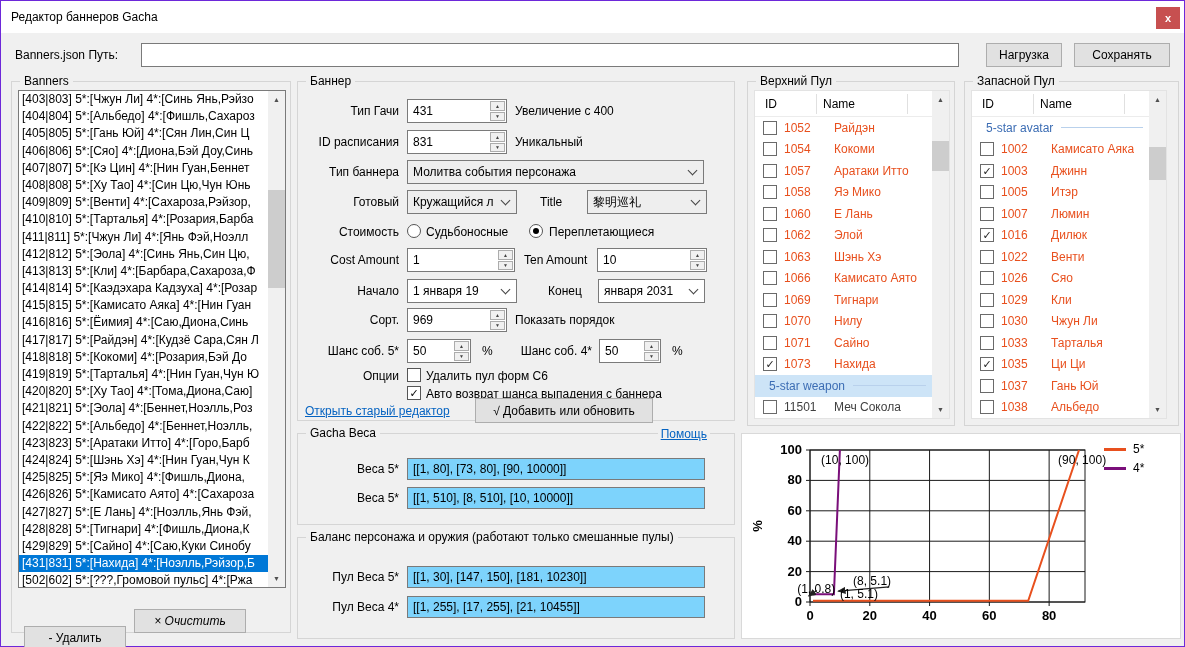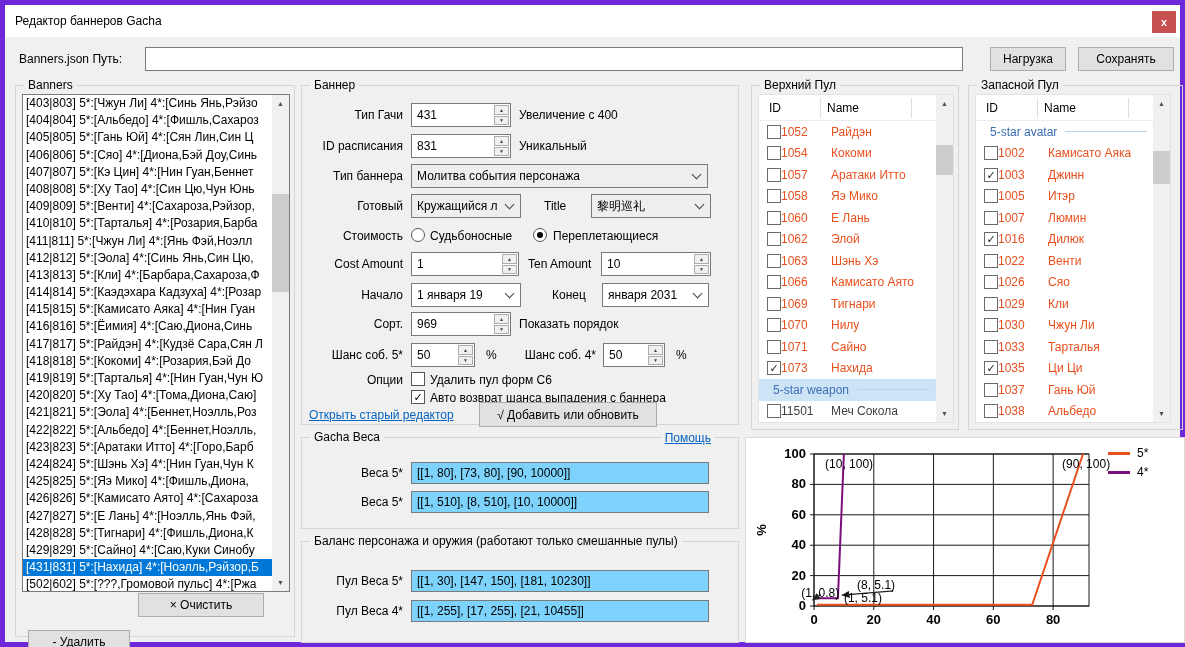--- a/index.html
+++ b/index.html
@@ -1,21 +1,21 @@
 <!DOCTYPE html>
 <html><head>
 <meta charset="utf-8">
 <style>
   * { box-sizing: border-box; margin: 0; padding: 0; }
   html,body { width:1185px; height:647px; }
   body {
     position: relative; background:#f0f0f0; color:#000;
     font: 12px "Liberation Sans","DejaVu Sans",sans-serif; overflow:hidden;
   }
-  .window { position:absolute; inset:0; border:5px solid #6d28d9; background:#f0f0f0; }
+  .window { position:absolute; inset:0; border:1px solid #6d28d9; background:#f0f0f0; }
   .titlebar { position:absolute; left:0; top:0; right:0; height:32px; background:#ffffff; }
   .titlebar .title { position:absolute; left:10px; top:9px; }
   .close-btn { position:absolute; top:6px; right:4px; width:24px; height:22px; background:#c75050;
     color:#fff; display:flex; align-items:center; justify-content:center; font-size:11px; font-weight:bold; cursor:pointer; }
 
   .tb-label { position:absolute; left:14px; top:47px; }
   .path-input { position:absolute; left:140px; top:42px; width:818px; height:24px;
     border:1px solid #7a7a7a; background:#fff; padding:0 5px; font:inherit; }
   .btn { position:absolute; height:24px; background:#e1e1e1; border:1px solid #adadad;
     font:inherit; text-align:center; line-height:22px; cursor:pointer; }
@@ -26,21 +26,21 @@
   .group-label { position:absolute; top:-8px; left:8px; background:#f0f0f0; padding:0 4px; white-space:nowrap; }
 
   
   #g-banners { left:10px; top:80px; width:280px; height:552px; }
   .banners-list { position:absolute; left:6px; top:8px; width:268px; height:498px;
     background:#fff; border:1px solid #7a7a7a; overflow:hidden; }
   .list-rows { position:absolute; left:0; top:0; right:17px; bottom:0; overflow:hidden; }
   .list-row { height:17.2px; line-height:17.2px; white-space:nowrap; overflow:hidden; padding-left:3px; cursor:default; }
   .list-row.selected { background:#0078d7; color:#fff; }
   #btn-del  { left:12px;  top:544px; width:102px; }
-  #btn-clear{ left:122px; top:507px; width:126px; }
+  #btn-clear{ left:122px; top:527px; width:112px;font-style:italic; }
   .group .btn { position:absolute; }
 
   
   .vscroll { position:absolute; top:0; right:0; width:17px; bottom:0; background:#f0f0f0; }
   .vs-up,.vs-down { position:absolute; left:0; width:17px; height:17px; font-size:7px; color:#505050;
     display:flex; align-items:center; justify-content:center; }
   .vs-up { top:0; } .vs-down { bottom:0; }
   .vs-thumb { position:absolute; left:0; width:17px; background:#cdcdcd; }
 
   
@@ -79,21 +79,21 @@
     border:1px solid #e3e3e3; overflow:hidden; }
   .pool-head { position:absolute; left:0; top:0; right:17px; height:26px; border-bottom:1px solid #ececec; background:#fff; }
   .pool-head .h-id   { position:absolute; left:10px; top:6px; }
   .pool-head .h-name { position:absolute; left:68px; top:6px; }
   .pool-head .hsep1 { position:absolute; left:61px;  top:3px; height:20px; width:1px; background:#e0e0e0; }
   .pool-head .hsep2 { position:absolute; left:152px; top:3px; height:20px; width:1px; background:#e0e0e0; }
   .pool-rows { position:absolute; left:0; top:26px; right:17px; bottom:0; overflow:hidden; }
   .pool-row { height:21.5px; display:flex; align-items:center; color:#e8501e; cursor:default; }
   .pool-row .cb { width:14px; height:14px; border:1px solid #6a6a6a; background:#fff; margin-left:8px;
     font-size:11px; line-height:12px; text-align:center; color:#222; flex:none; cursor:pointer; }
-  .pool-row .pid { margin-left:0; width:44px; flex:none; }
+  .pool-row .pid { margin-left:7px; width:44px; flex:none; }
   .pool-row .pname { margin-left:6px; white-space:nowrap; overflow:hidden; }
   .pool-row.weapon { color:#3f3f3f; }
   .pool-group { height:21.5px; display:flex; align-items:center; color:#3c6db4; padding-left:14px; cursor:default; }
   .pool-group .pg-line { flex:1; height:1px; background:#b9d1ec; margin:0 6px 0 8px; }
   .pool-group.hl { background:#cde4f7; }
 
   
   #chart-panel { position:absolute; left:740px; top:432px; width:440px; height:206px;
     background:#fff; border:1px solid #d9d9d9; }
   #chart-svg { position:absolute; inset:0; }

